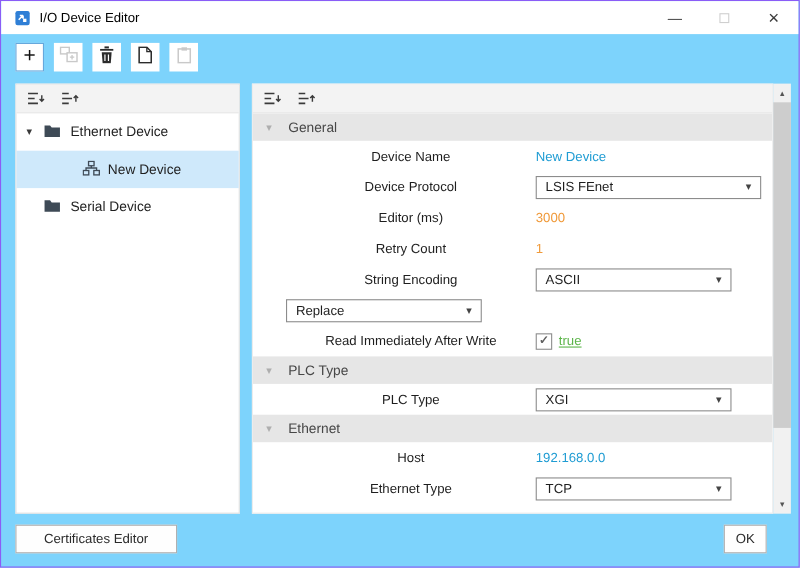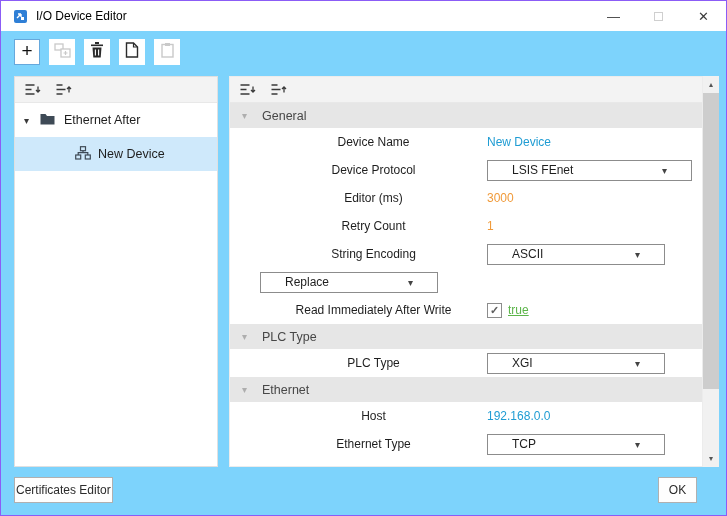--- a/index.html
+++ b/index.html
@@ -41,36 +41,36 @@
   .prop-content { height:365px; overflow:hidden; }
   .section-header { height:25px; background:#e6e6e6; display:flex; align-items:center; padding-left:12px; }
   .sec-arrow { color:#aeaeae; font-size:10px; width:20px; }
   .sec-title { color:#474747; font-size:12.5px;text-align:right; }
   .prop-row { height:28px; display:flex; align-items:center; padding-left:30px; }
   .prop-label { width:227px; flex:none; font-size:12px; color:#1e1e1e;text-align:center; }
   .prop-value { font-size:12px; }
   .blue { color:#1f9cd3; }
   .orange { color:#f09a3a; }
   .green { color:#5cb54a;text-decoration:underline; }
-  .dd { width:178px; height:21px; border:1px solid #8c8c8c; background:#fff; display:flex; align-items:center; justify-content:space-between; padding:0 24px; font-size:12px; color:#1e1e1e; cursor:default; }
+  .dd { width:178px; height:21px; border:1px solid #8c8c8c; background:#fff; display:flex; align-items:center; justify-content:space-between; padding:0 8px; font-size:12px; color:#1e1e1e; cursor:default; }
   .dd.wide { width:205px; }
   .dd-arrow { font-size:10px; color:#444; margin-left:6px; }
   .checkbox { width:15px; height:15px; border:1px solid #8c8c8c; background:#fff; display:flex; align-items:center; justify-content:center; margin-right:6px; }
   .checkmark { font-size:11px; color:#5f5f5f; font-weight:bold; line-height:1; }
 
   
   .scrollbar { position:absolute; left:702px; top:75px; width:16px; height:391px; background:#f1f1f1; }
   .sb-arrow { position:absolute; left:0; width:16px; height:17px; display:flex; align-items:center; justify-content:center; font-size:8px; color:#555; }
   .sb-arrow.up { top:0; }
   .sb-arrow.down { bottom:0; }
   .sb-thumb { position:absolute; top:17px; left:0; width:16px; height:296px; background:#cdcdcd; }
 
   
   .btn { position:absolute; height:26px; border:1px solid #b0b0b0; background:#fefefe; font-size:12px; color:#2b2b2b; display:flex; align-items:center; justify-content:center; cursor:default; }
-  .btn-cert { left:13px; top:476px; padding:0 1px; }
+  .btn-cert { left:13px; top:476px; padding:0 25px; }
   .btn-ok { left:657px; top:476px; width:39px; }
 </style>
 </head>
 <body>
 
 <div class="dialog">
 
   <div class="titlebar">
     <span class="app-icon">
       <svg width="15" height="15" viewBox="0 0 15 15">
@@ -140,31 +140,37 @@
             <path d="M13 9.5 v-5 M11 6 l2 -2 l2 2" stroke="#3a3a3a" stroke-width="1.3" fill="none"></path>
           </svg>
       </span>
     </div>
     <div class="tree">
       <div class="tree-row row-root">
         <span class="expander">▾</span>
         <span><svg width="15" height="12" viewBox="0 0 15 12">
               <path d="M0.5 1 h5 l1.5 2 h7.5 v8.5 h-14 z" fill="#3e4a56"></path>
             </svg></span>
-        <span class="tree-label">Ethernet After</span>
+        <span class="tree-label">Ethernet Device</span>
       </div>
       <div class="tree-row row-child selected">
         <span><svg width="16" height="14" viewBox="0 0 16 14">
               <rect x="5.5" y="0.7" width="5" height="4" fill="none" stroke="#3e4a56" stroke-width="1.2"></rect>
               <rect x="0.7" y="9" width="5" height="4" fill="none" stroke="#3e4a56" stroke-width="1.2"></rect>
               <rect x="10.3" y="9" width="5" height="4" fill="none" stroke="#3e4a56" stroke-width="1.2"></rect>
               <path d="M8 4.7 v2 M3.2 9 v-2.3 h9.6 V9" stroke="#3e4a56" stroke-width="1.2" fill="none"></path>
             </svg></span>
         <span class="tree-label">New Device</span>
       </div>
+      <div class="tree-row row-folder2">
+        <span><svg width="15" height="12" viewBox="0 0 15 12">
+              <path d="M0.5 1 h5 l1.5 2 h7.5 v8.5 h-14 z" fill="#3e4a56"></path>
+            </svg></span>
+        <span class="tree-label">Serial Device</span>
+      </div>
     </div>
   </div>
 
   <div class="right-panel">
     <div class="panel-header">
       <span class="ph-icon">
         <svg width="16" height="13" viewBox="0 0 16 13">
             <path d="M0.5 2 h9 M0.5 6.5 h6 M0.5 11 h9" stroke="#3a3a3a" stroke-width="1.5" fill="none"></path>
             <path d="M13 3.5 v5 M11 7 l2 2 l2 -2" stroke="#3a3a3a" stroke-width="1.3" fill="none"></path>
           </svg>

